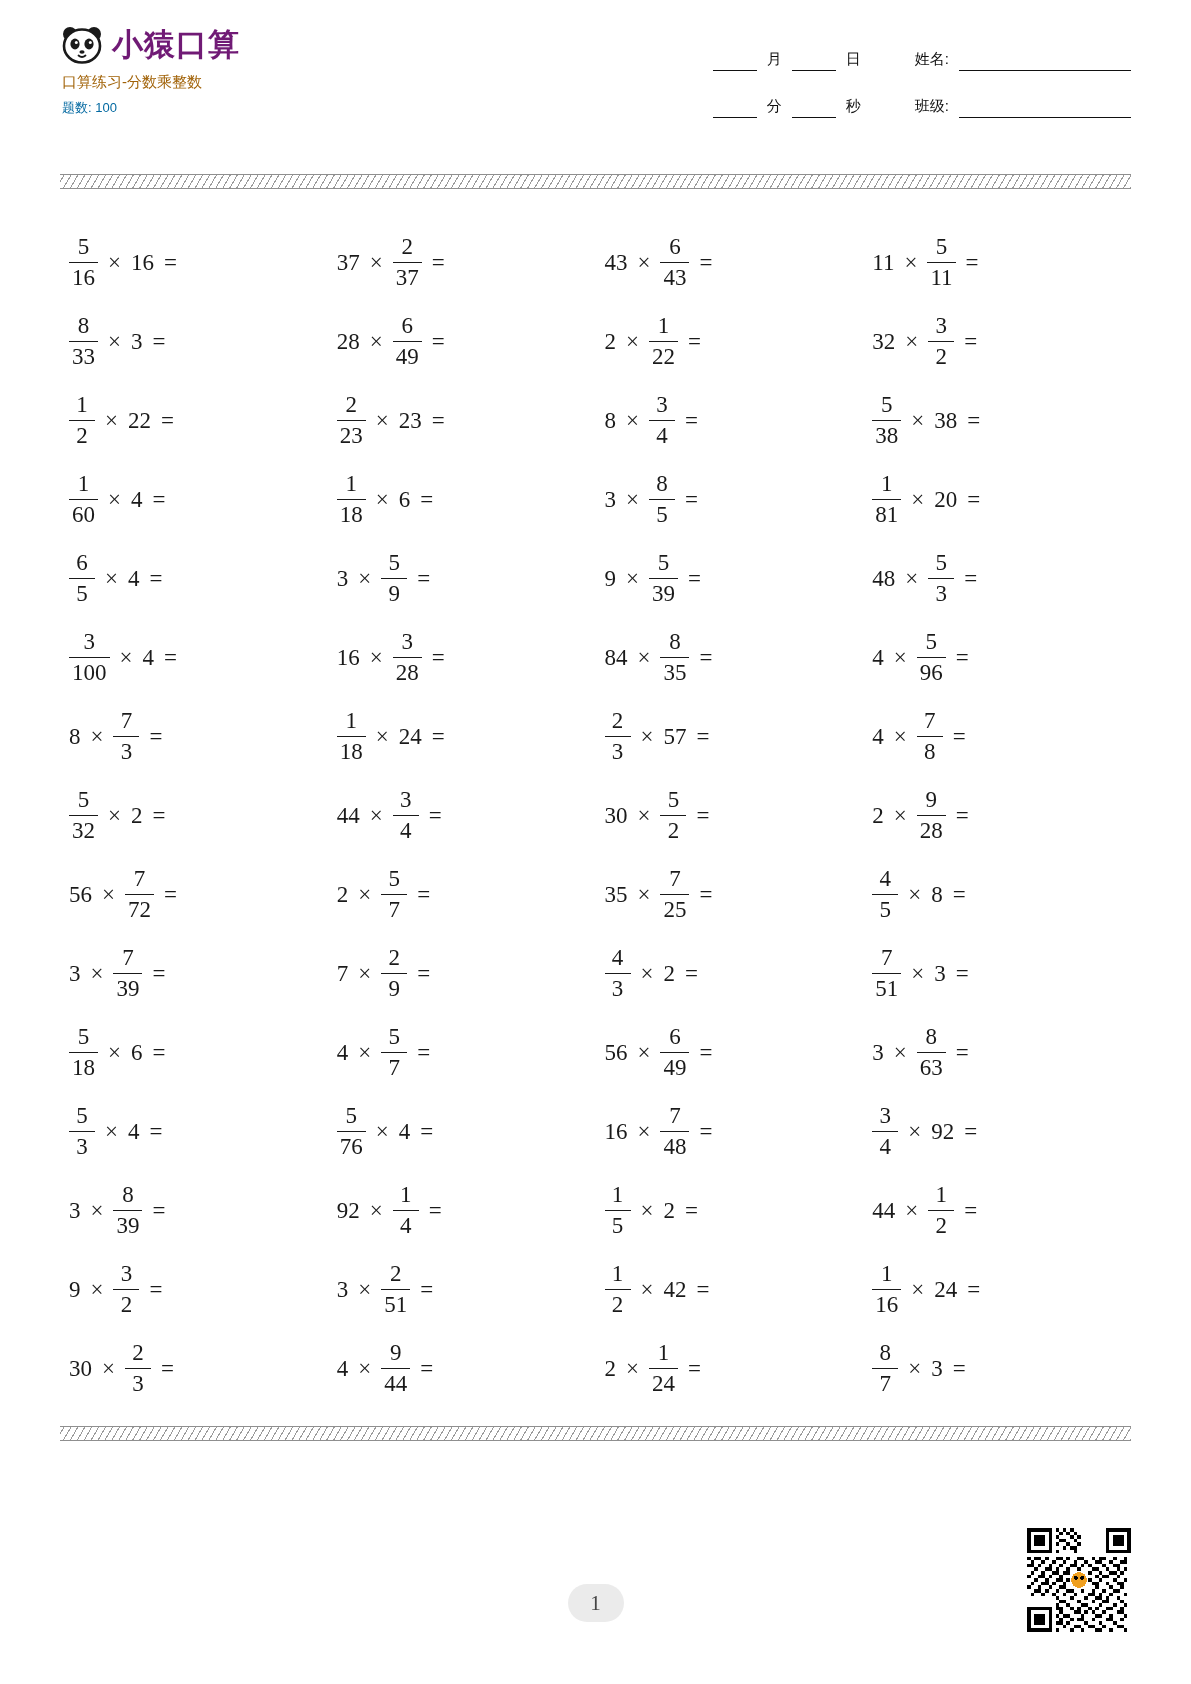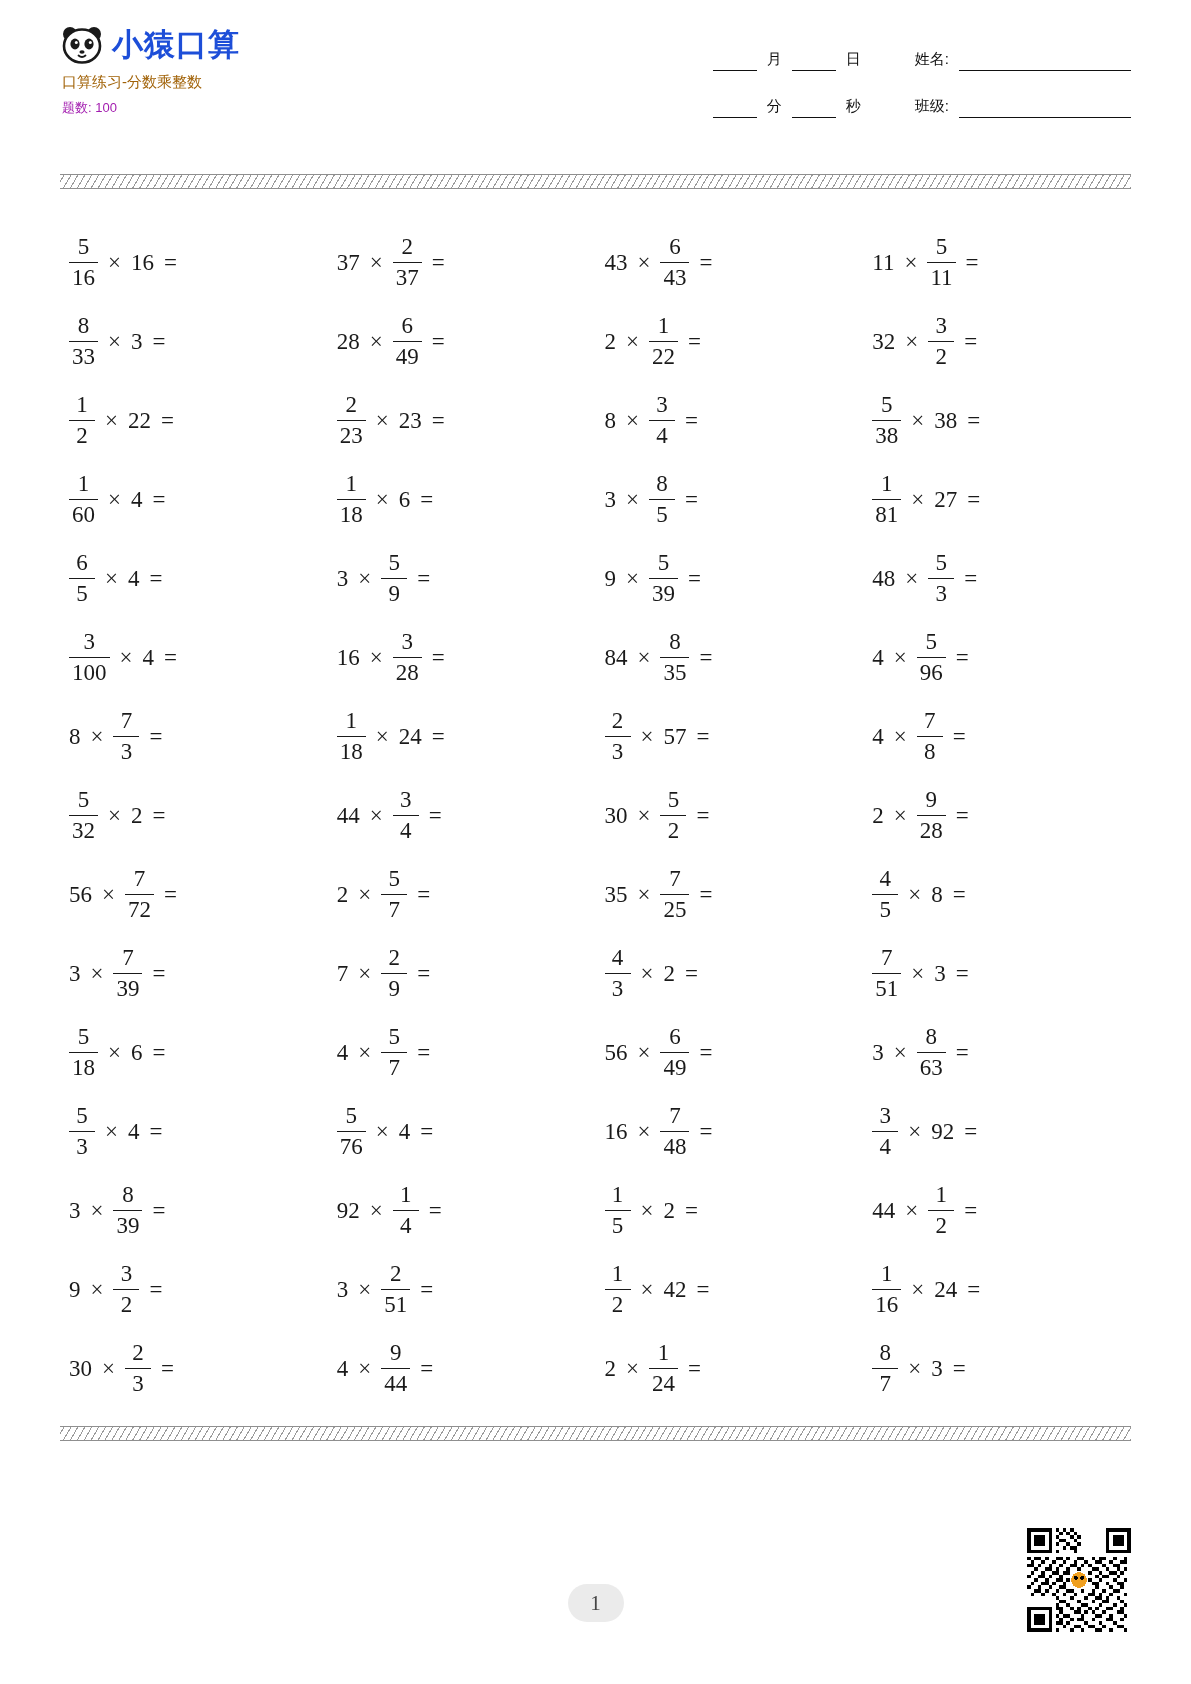--- a/index.html
+++ b/index.html
@@ -44,33 +44,33 @@
   .panda-logo {
     width: 44px;
     height: 40px;
     position: relative;
   }
   .brand-name {
     font-family: "Liberation Sans", sans-serif;
     font-size: 31px;
     font-weight: bold;
     letter-spacing: 1px;
-    color: #1d4ed8;
+    color: #701a75;
   }
   .brand-sub {
     font-family: "Liberation Sans", sans-serif;
     font-size: 15px;
     color: #a16207;
     margin-top: 5px;
     margin-left: 2px;
   }
   .brand-count {
     font-family: "Liberation Sans", sans-serif;
     font-size: 13px;
-    color: #a21caf;
+    color: #0369a1;
     margin-top: 5px;
     margin-left: 2px;
   }
 
   .meta {
     display: flex;
     flex-direction: column;
     gap: 26px;
     padding-top: 26px;
     font-family: "Liberation Sans", sans-serif;
@@ -426,21 +426,21 @@
         </div>
       </div>
       <div class="cell">
         <div class="expr">
           <span class="frac">
             <span class="f-top">1</span>
             <span class="f-bar"></span>
             <span class="f-bot">81</span>
           </span>
           <span class="op">×</span>
-          <span class="num">27</span>
+          <span class="num">20</span>
           <span class="eq">=</span>
         </div>
       </div>
       <div class="cell">
         <div class="expr">
           <span class="frac">
             <span class="f-top">6</span>
             <span class="f-bar"></span>
             <span class="f-bot">5</span>
           </span>

